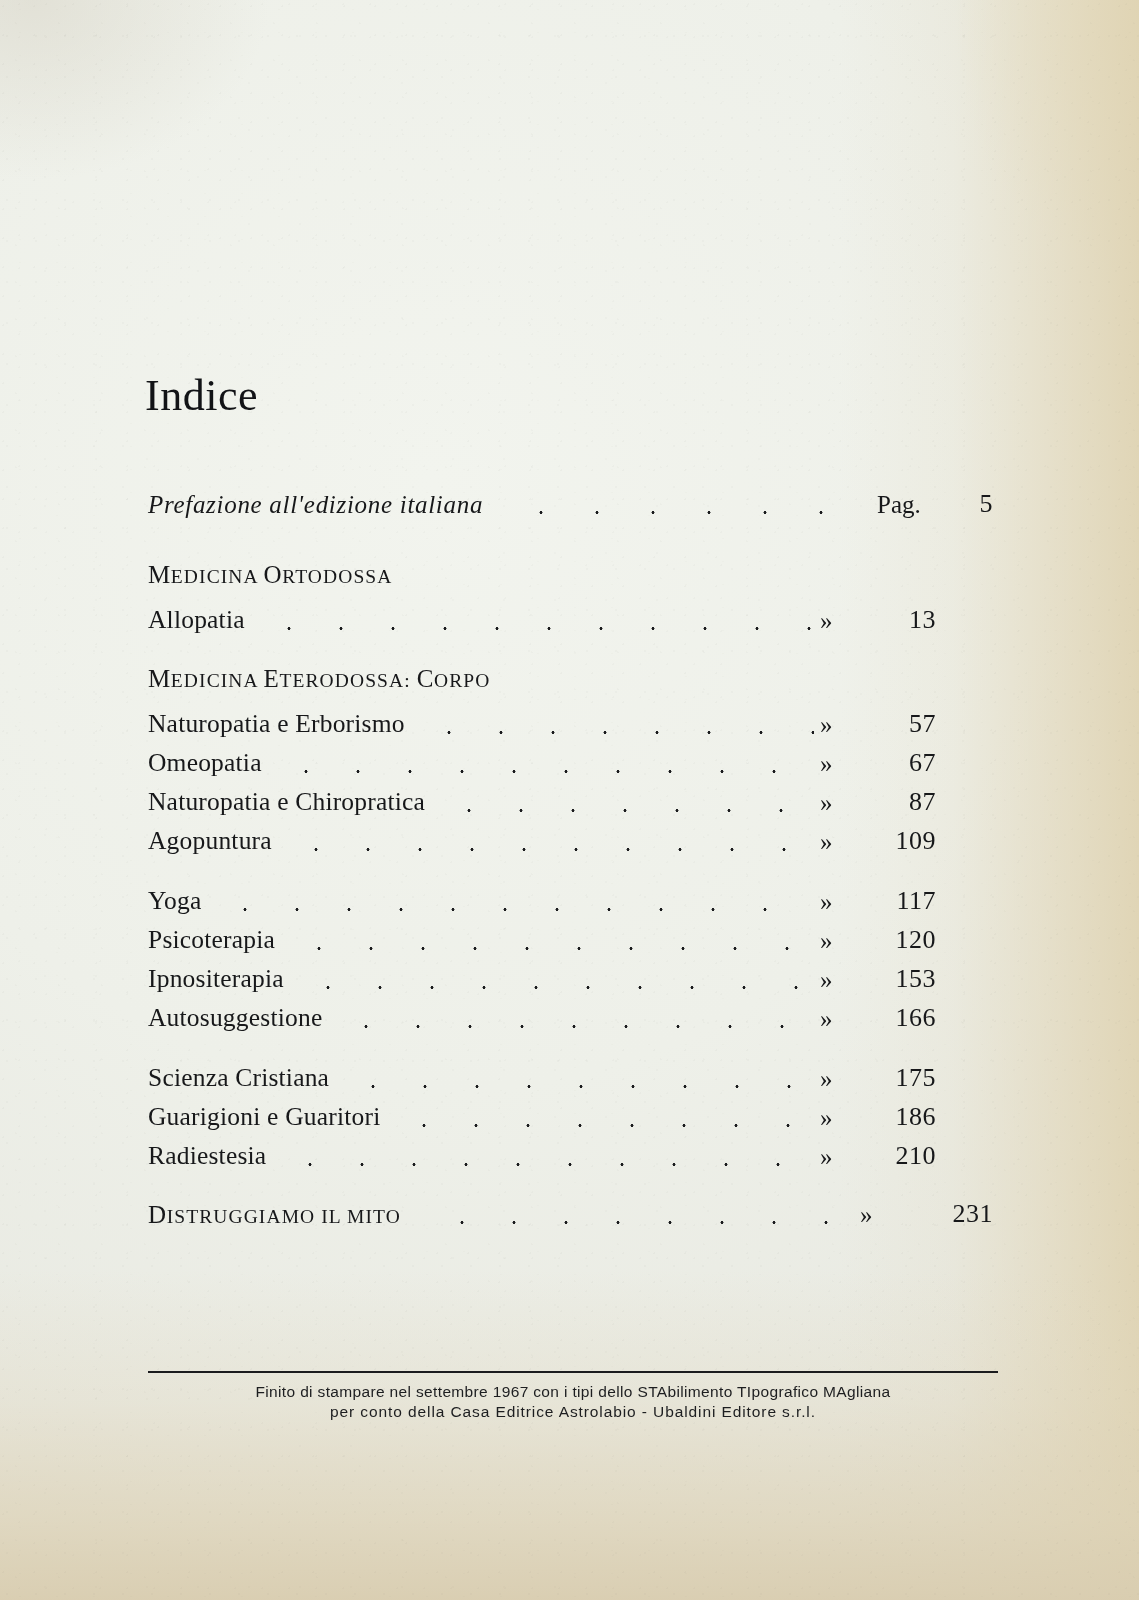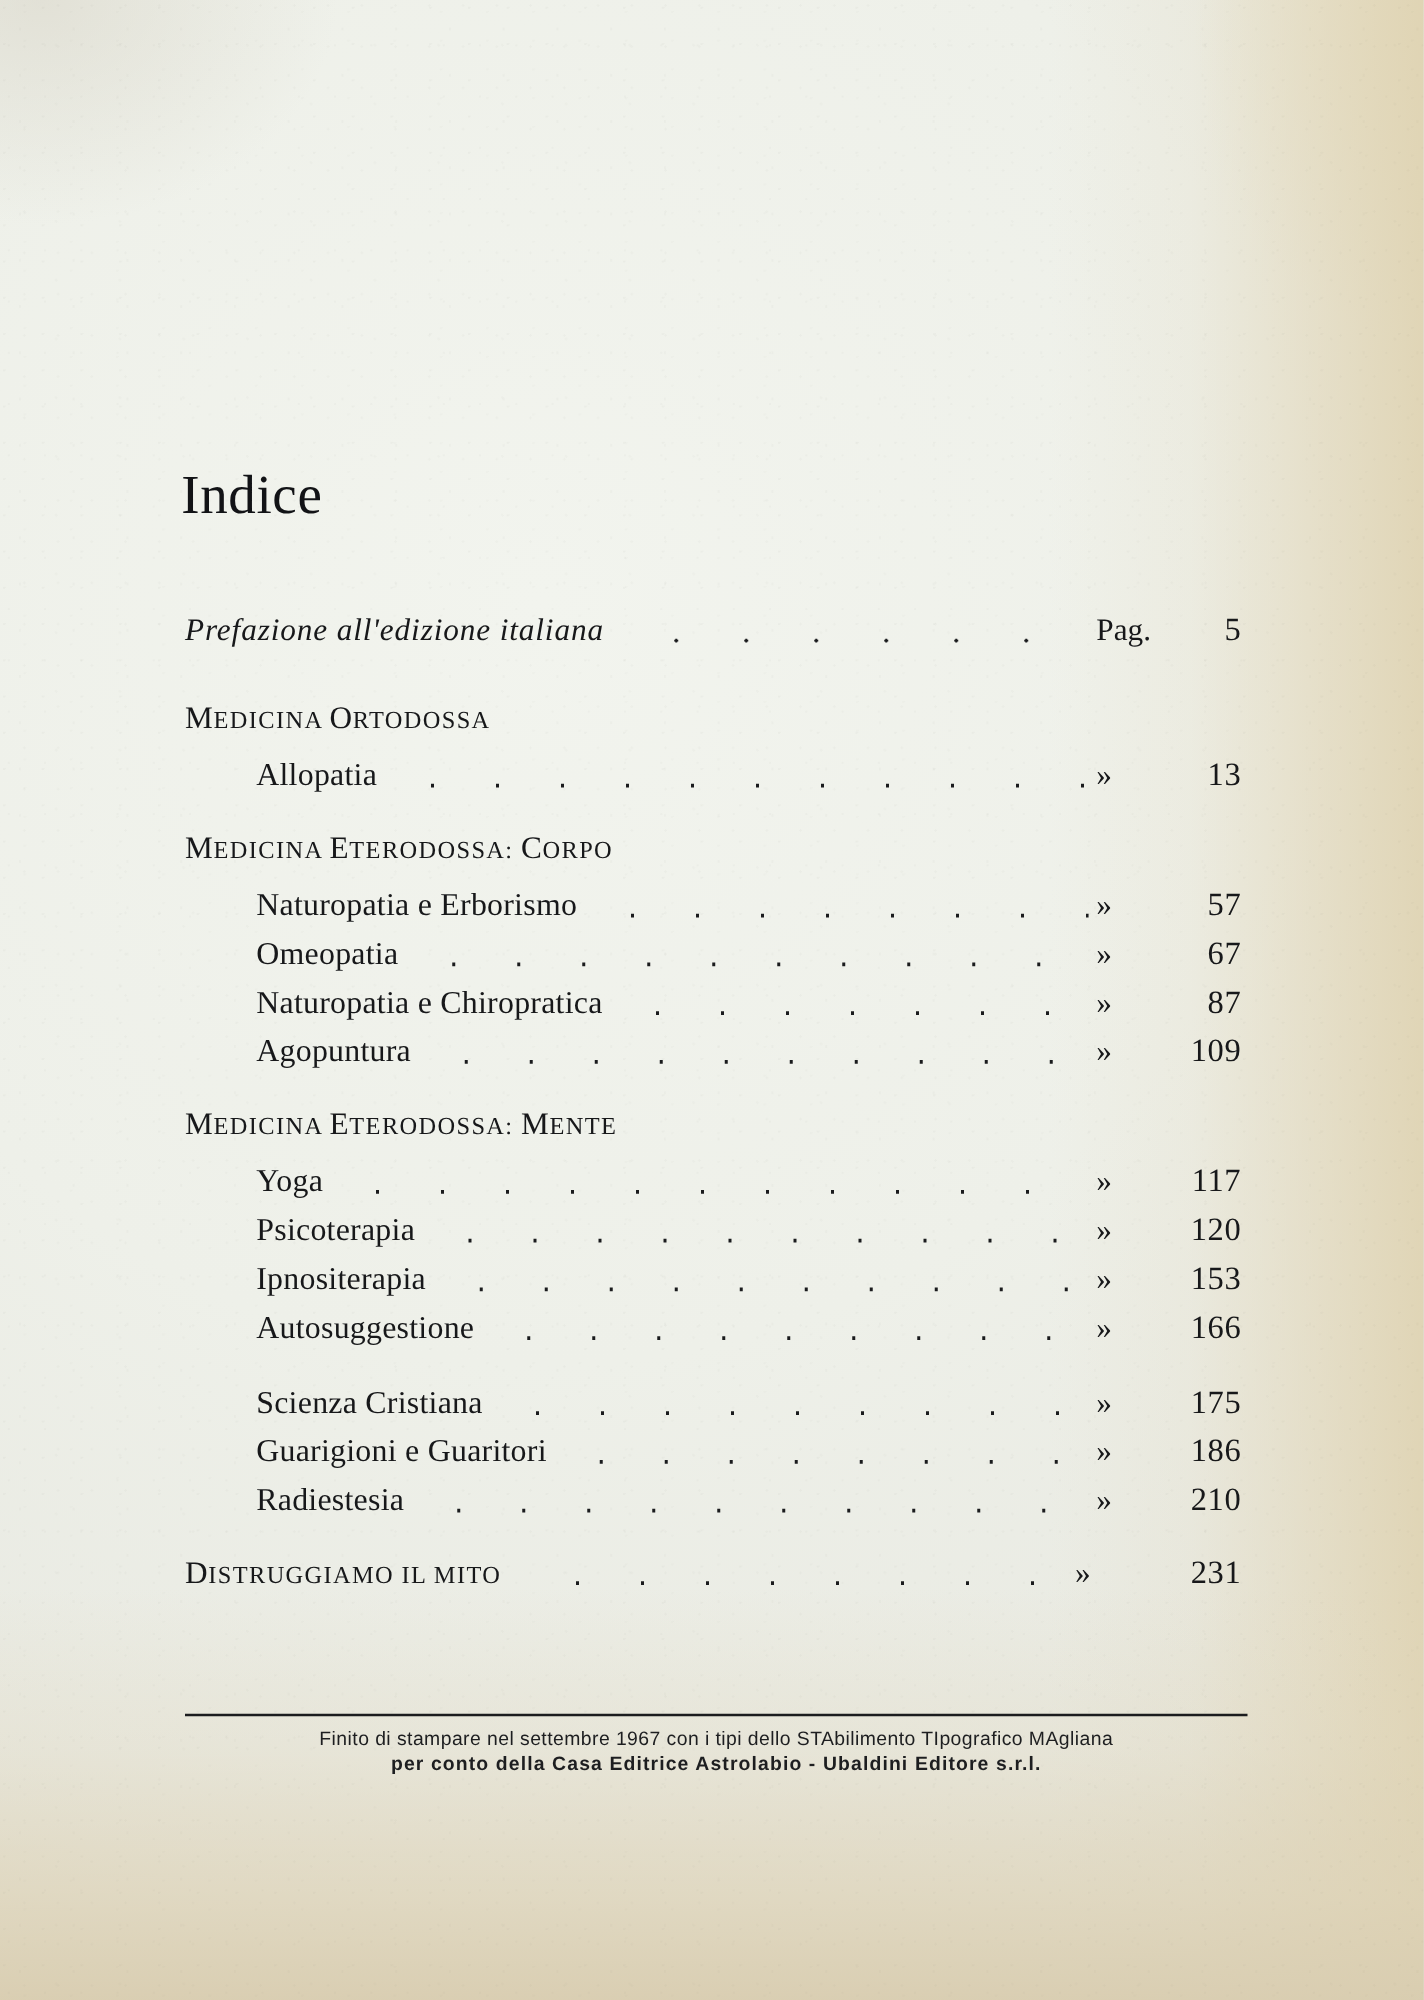--- a/index.html
+++ b/index.html
@@ -168,21 +168,20 @@
   }
   .sc-first {
     font-size: 25px;
   }
   .sc-rest {
     font-size: 19.5px;
     letter-spacing: 1.1px;
   }
 
   .entries {
-    margin-left: 57px;
     width: 788px;
   }
   .entry {
     margin-bottom: 9px;
   }
   .entry .row-label { font-size: 25.5px; letter-spacing: 0.2px; }
   .entry .row-mark  { width: 54px; }
   .entry .row-num   { width: 62px; }
 
   .group {
@@ -221,21 +220,20 @@
     margin-bottom: 9px;
   }
   .colophon .cl-line {
     white-space: nowrap;
   }
   .colophon .cl-line-1 {
     letter-spacing: 0.35px;
   }
   .colophon .cl-line-2 {
     letter-spacing: 0.9px;
-    font-weight: bold;
   }
 
   
   .content { text-rendering: optimizeLegibility; }
 </style>
 </head>
 <body>
 
 <div class="page">
   <div class="paper-base"></div>
@@ -298,23 +296,20 @@
           <div class="row entry">
             <span class="row-label">Agopuntura</span>
             <span class="leader"></span>
             <span class="row-mark">»</span>
             <span class="row-num">109</span>
           </div>
         </div>
       </div>
 
       <div class="group">
-        <div class="section-head">
-          <span class="sc-first">M</span><span class="sc-rest">EDICINA </span><span class="sc-first">E</span><span class="sc-rest">TERODOSSA: </span><span class="sc-first">M</span><span class="sc-rest">ENTE</span>
-        </div>
         <div class="entries">
           <div class="row entry">
             <span class="row-label">Yoga</span>
             <span class="leader"></span>
             <span class="row-mark">»</span>
             <span class="row-num">117</span>
           </div>
           <div class="row entry">
             <span class="row-label">Psicoterapia</span>
             <span class="leader"></span>

